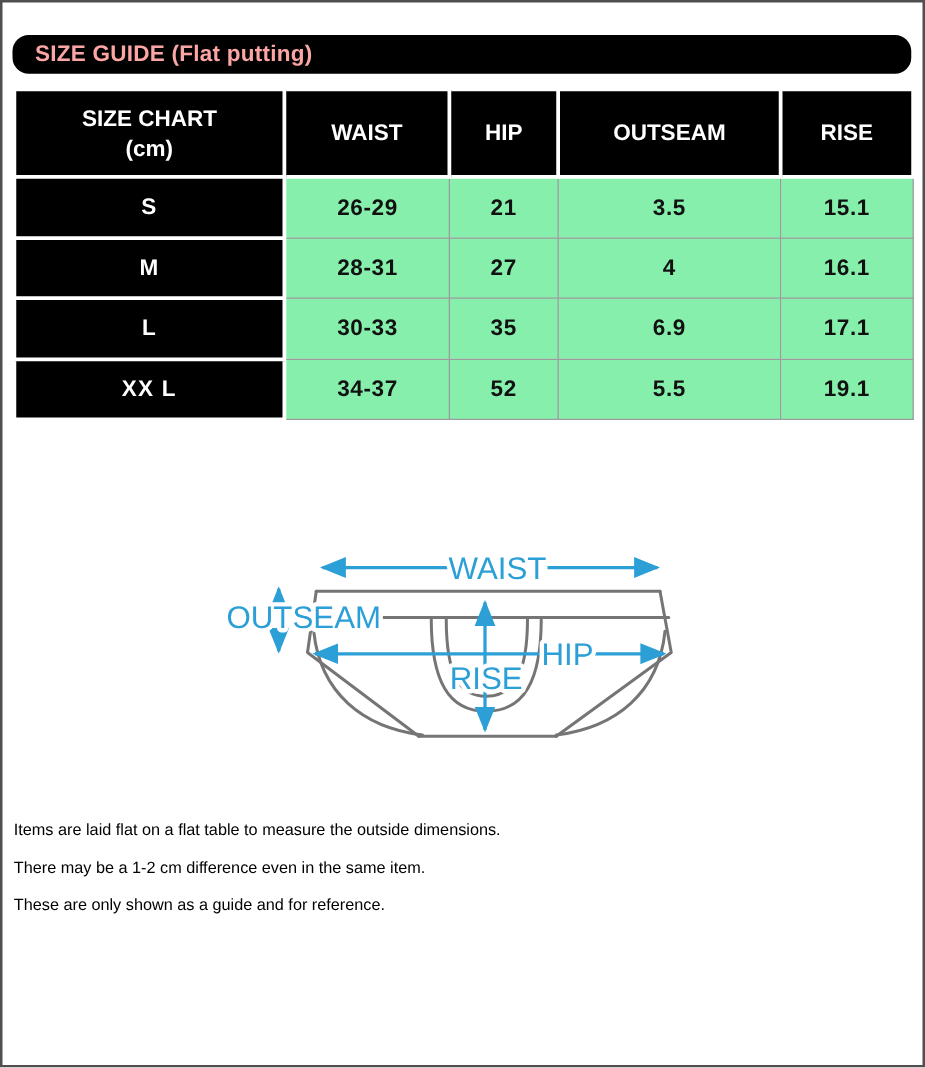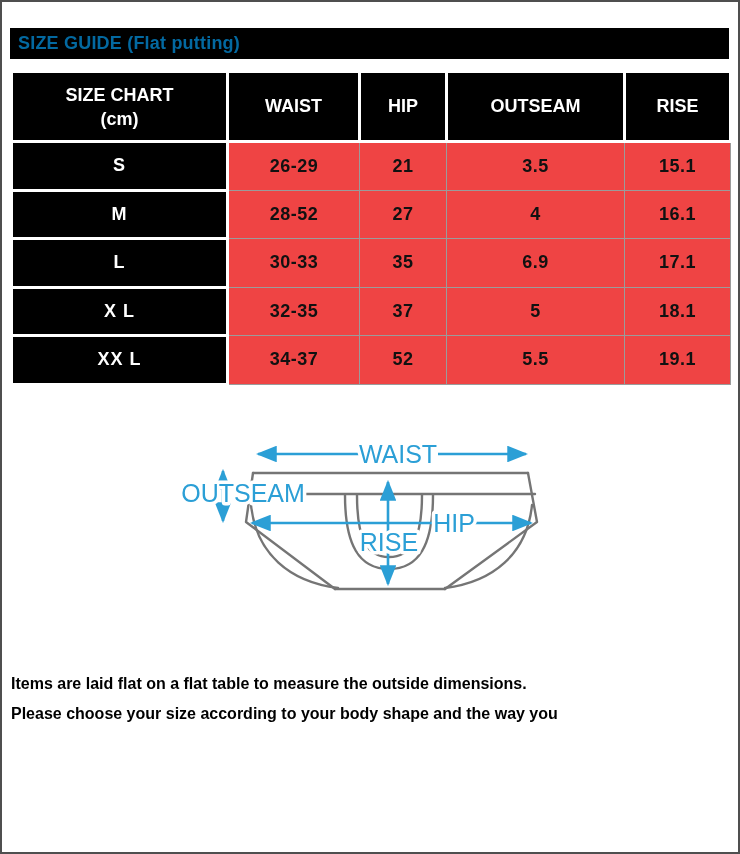--- a/index.html
+++ b/index.html
@@ -11,24 +11,24 @@
     width:740px; height:854px;
     background:#fff;
     border:2px solid #4f4f4f;
     overflow:hidden;
   }
 
   
   .title-bar {
     position:absolute; left:8px; top:26px;
     width:719px; height:31px;
-    background:#000; color:#0369a1;
+    background:#000; color:#fca5a5;
     display:flex; align-items:center;
-    padding-left:8px;
-    font-size:18px; font-weight:700; letter-spacing:.2px;
+    padding-left:18px;
+    font-size:18px; font-weight:700; letter-spacing:.2px;border-radius:13px;
   }
 
   
   .size-table {
     position:absolute; left:8px; top:68px;
     width:719px;
     border-collapse:collapse; table-layout:fixed;
   }
   .size-table th, .size-table td {
     text-align:center; vertical-align:middle;
@@ -36,21 +36,21 @@
   }
   .size-table thead tr { height:70px; }
   .size-table tbody tr { height:48.5px; }
   .hcell, .scell {
     background:#000; color:#fff;
     border:3px solid #fff;
   }
   .hcell .hline { line-height:24px; }
   .scell { letter-spacing:1px; }
   .dcell {
-    background:#ef4444; color:#111;
+    background:#86efac; color:#111;
     border:1px solid #9b9b9b;
     letter-spacing:.5px;
   }
 
   
   svg.diagram { position:absolute; left:150px; top:430px; overflow:visible; }
   .garment {
     stroke:#757575; stroke-width:2.4; fill:none;
     stroke-linecap:round; stroke-linejoin:round;
   }
@@ -59,22 +59,22 @@
     fill:#2b9fd6;
     font-family:"Liberation Sans", sans-serif;
     font-size:25px;
     text-anchor:middle;
     paint-order:stroke;
     stroke:#fff; stroke-width:7px; stroke-linejoin:round;
   }
 
   
   .notes {
-    position:absolute; left:9px; top:667px; width:724px;
-    color:#000; font-size:16px; font-weight:700; line-height:30px;
+    position:absolute; left:9px; top:647px; width:724px;
+    color:#000; font-size:13px; font-weight:400; line-height:30px;
   }
 </style>
 </head>
 <body>
 
 <div class="page">
 
   <div class="title-bar">
     <span>SIZE GUIDE (Flat putting)</span>
   </div>
@@ -102,38 +102,31 @@
     <tbody>
       <tr>
         <td class="scell">S</td>
         <td class="dcell">26-29</td>
         <td class="dcell">21</td>
         <td class="dcell">3.5</td>
         <td class="dcell">15.1</td>
       </tr>
       <tr>
         <td class="scell">M</td>
-        <td class="dcell">28-52</td>
+        <td class="dcell">28-31</td>
         <td class="dcell">27</td>
         <td class="dcell">4</td>
         <td class="dcell">16.1</td>
       </tr>
       <tr>
         <td class="scell">L</td>
         <td class="dcell">30-33</td>
         <td class="dcell">35</td>
         <td class="dcell">6.9</td>
         <td class="dcell">17.1</td>
-      </tr>
-      <tr>
-        <td class="scell">X L</td>
-        <td class="dcell">32-35</td>
-        <td class="dcell">37</td>
-        <td class="dcell">5</td>
-        <td class="dcell">18.1</td>
       </tr>
       <tr>
         <td class="scell">XX L</td>
         <td class="dcell">34-37</td>
         <td class="dcell">52</td>
         <td class="dcell">5.5</td>
         <td class="dcell">19.1</td>
       </tr>
     </tbody>
   </table>
@@ -167,16 +160,17 @@
     </g>
 
     <text class="dlabel" x="396" y="461">WAIST</text>
     <text class="dlabel" x="241" y="500">OUTSEAM</text>
     <text class="dlabel" x="452" y="530">HIP</text>
     <text class="dlabel" x="387" y="549">RISE</text>
   </svg>
 
   <div class="notes">
     <div>Items are laid flat on a flat table to measure the outside dimensions.</div>
-    <div>Please choose your size according to your body shape and the way you</div>
+    <div>There may be a 1-2 cm difference even in the same item.</div>
+    <div>These are only shown as a guide and for reference.</div>
   </div>
 
 </div>
 
 </body></html>

